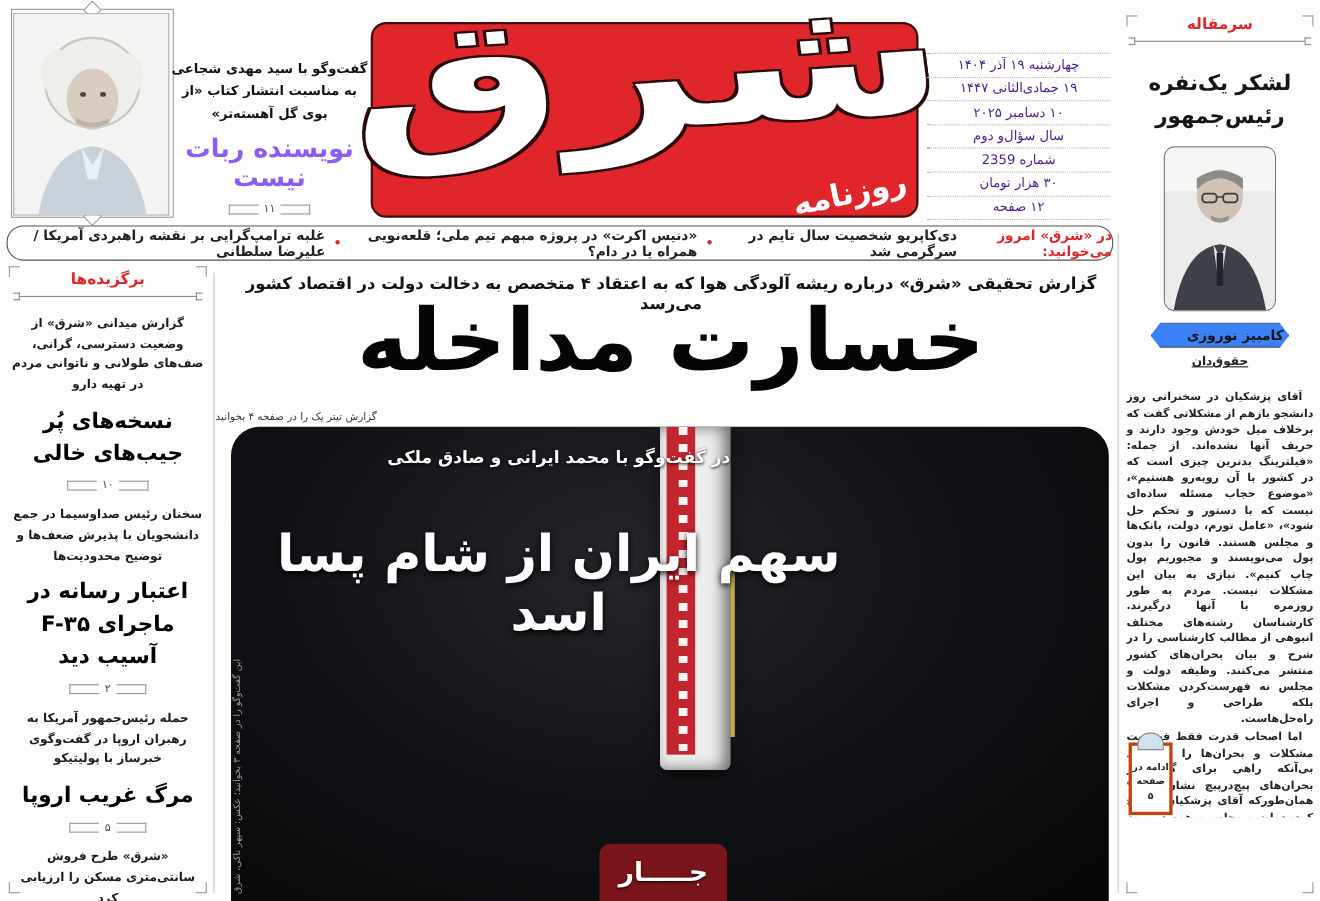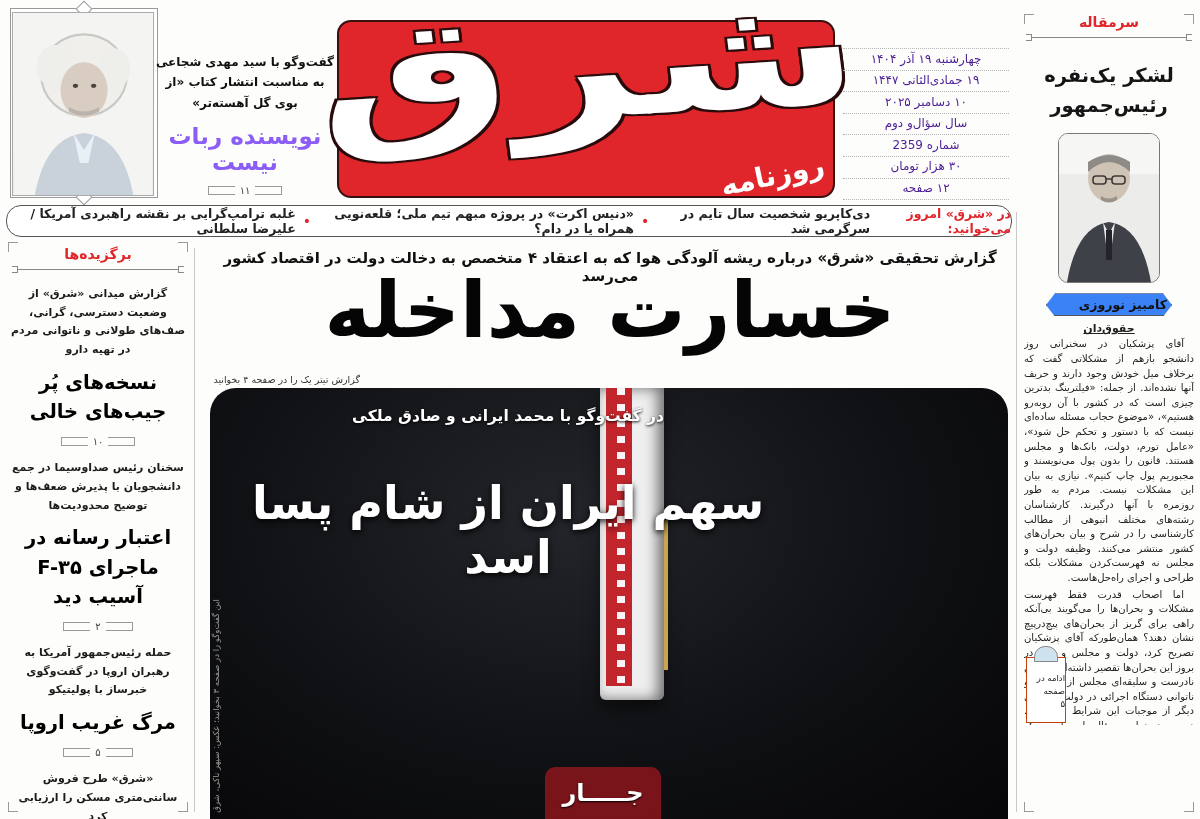--- a/index.html
+++ b/index.html
@@ -39,33 +39,33 @@
   .sec-header{color:#e0262b;font-weight:bold;font-size:14px;text-align:center;letter-spacing:1px;}
   .orn{display:flex;align-items:center;margin:4px 2px 0 2px;direction:ltr;}
   .orn::before{content:"";width:5px;height:5px;border:1px solid #888;border-left:none;}
   .orn::after{content:"";width:5px;height:5px;border:1px solid #888;border-right:none;}
   .orn .line{flex:1;height:1px;background:#888;}
   .ed-title{font-size:19.5px;font-weight:bold;color:#151515;text-align:center;line-height:1.55;margin-top:20px;}
   .ed-photo{width:100px;height:148px;margin:12px auto 0 auto;border:1px solid #777;border-radius:10px;overflow:hidden;background:#eee;}
   .ed-badge{width:116px;margin:10px auto 0 auto;border:1px solid #555;color:#111;font-size:12.5px;font-weight:bold;text-align:right;padding:3px 4px;
     clip-path:polygon(0 50%,7% 0,93% 0,100% 50%,93% 100%,7% 100%);background:#3b82f6;}
   .ed-role{font-size:11px;font-weight:bold;text-align:center;margin-top:6px;color:#222;text-decoration:underline;}
-  .ed-body{margin-top:2px;font-size:10px;line-height:14.6px;text-align:justify;color:#222;height:388px;overflow:hidden;position:relative;}
+  .ed-body{margin-top:20px;font-size:10px;line-height:14.6px;text-align:justify;color:#222;height:388px;overflow:hidden;position:relative;font-weight:bold;}
   .ed-body p{margin:0 0 2px 0;text-indent:10px;}
-  .continue-box{position:absolute;left:2px;bottom:2px;width:40px;height:66px;border:1px solid #c2410c;background:#fff;text-align:right;font-size:8.5px;line-height:1.5;padding-top:14px;box-sizing:border-box;}
+  .continue-box{position:absolute;left:2px;bottom:2px;width:40px;height:66px;border:3px solid #c2410c;background:#fff;text-align:center;font-size:8.5px;line-height:1.5;padding-top:14px;box-sizing:border-box;}
   .dome{position:absolute;top:-12px;left:50%;transform:translateX(-50%);width:22px;height:14px;background:#cfe3ee;border:1px solid #888;border-radius:11px 11px 0 0;}
   
   .ticker{left:6px;top:205px;width:1004px;height:30px;border:1.5px solid #555;border-radius:15px;display:flex;align-items:center;justify-content:center;font-size:12.5px;background:#fff;}
   .ticker .lbl{color:#e0262b;font-weight:bold;margin-left:6px;}
   .ticker .itm{font-weight:bold;color:#222;}
   .ticker .dot{color:#e0262b;margin:0 7px;font-size:14px;}
   
   .lead-kicker{left:210px;top:249px;width:800px;text-align:center;font-size:15px;font-weight:bold;color:#111;}
   .lead-headline{left:210px;top:262px;width:800px;text-align:center;font-size:78px;font-weight:bold;color:#050505;line-height:1.25;letter-spacing:-1px;}
-  .lead-note{left:196px;top:374px;width:164px;text-align:right;font-size:9.5px;color:#333;}
+  .lead-note{left:196px;top:374px;width:164px;text-align:left;font-size:9.5px;color:#333;}
   
   .photo{left:210px;top:388px;width:798px;height:431px;background:radial-gradient(ellipse at 45% 30%,#23252a 0%,#101114 55%,#060608 100%);border-radius:26px 26px 0 0;overflow:hidden;}
   .photo-kickers{position:absolute;top:14px;right:260px;width:480px;text-align:center;color:#fff;font-size:15.5px;font-weight:bold;line-height:1.9;text-shadow:0 1px 3px #000;}
   .photo-headline{position:absolute;top:88px;right:210px;width:580px;text-align:center;color:#fff;font-size:46px;font-weight:bold;text-shadow:0 2px 6px #000;}
   .flag{position:absolute;left:390px;top:0;width:64px;height:312px;background:#efefef;border-radius:0 0 6px 6px;box-shadow:-6px 0 14px rgba(0,0,0,.55) inset,0 8px 16px rgba(0,0,0,.5);}
   .flag .redband{position:absolute;top:0;bottom:14px;left:6px;width:26px;background:#c2262c;
     background-image:repeating-linear-gradient(180deg,rgba(255,255,255,.95) 0 7px,transparent 7px 16px);background-size:8px 100%;background-repeat:no-repeat;background-position:60% 0;}
   .flag .fringe{position:absolute;right:-4px;bottom:30px;width:4px;height:150px;background:#c9a64e;}
   .man{position:absolute;}
   .photo-caption{position:absolute;left:1px;bottom:6px;writing-mode:vertical-rl;transform:rotate(180deg);color:#9a9a9a;font-size:8.5px;letter-spacing:.5px;}

